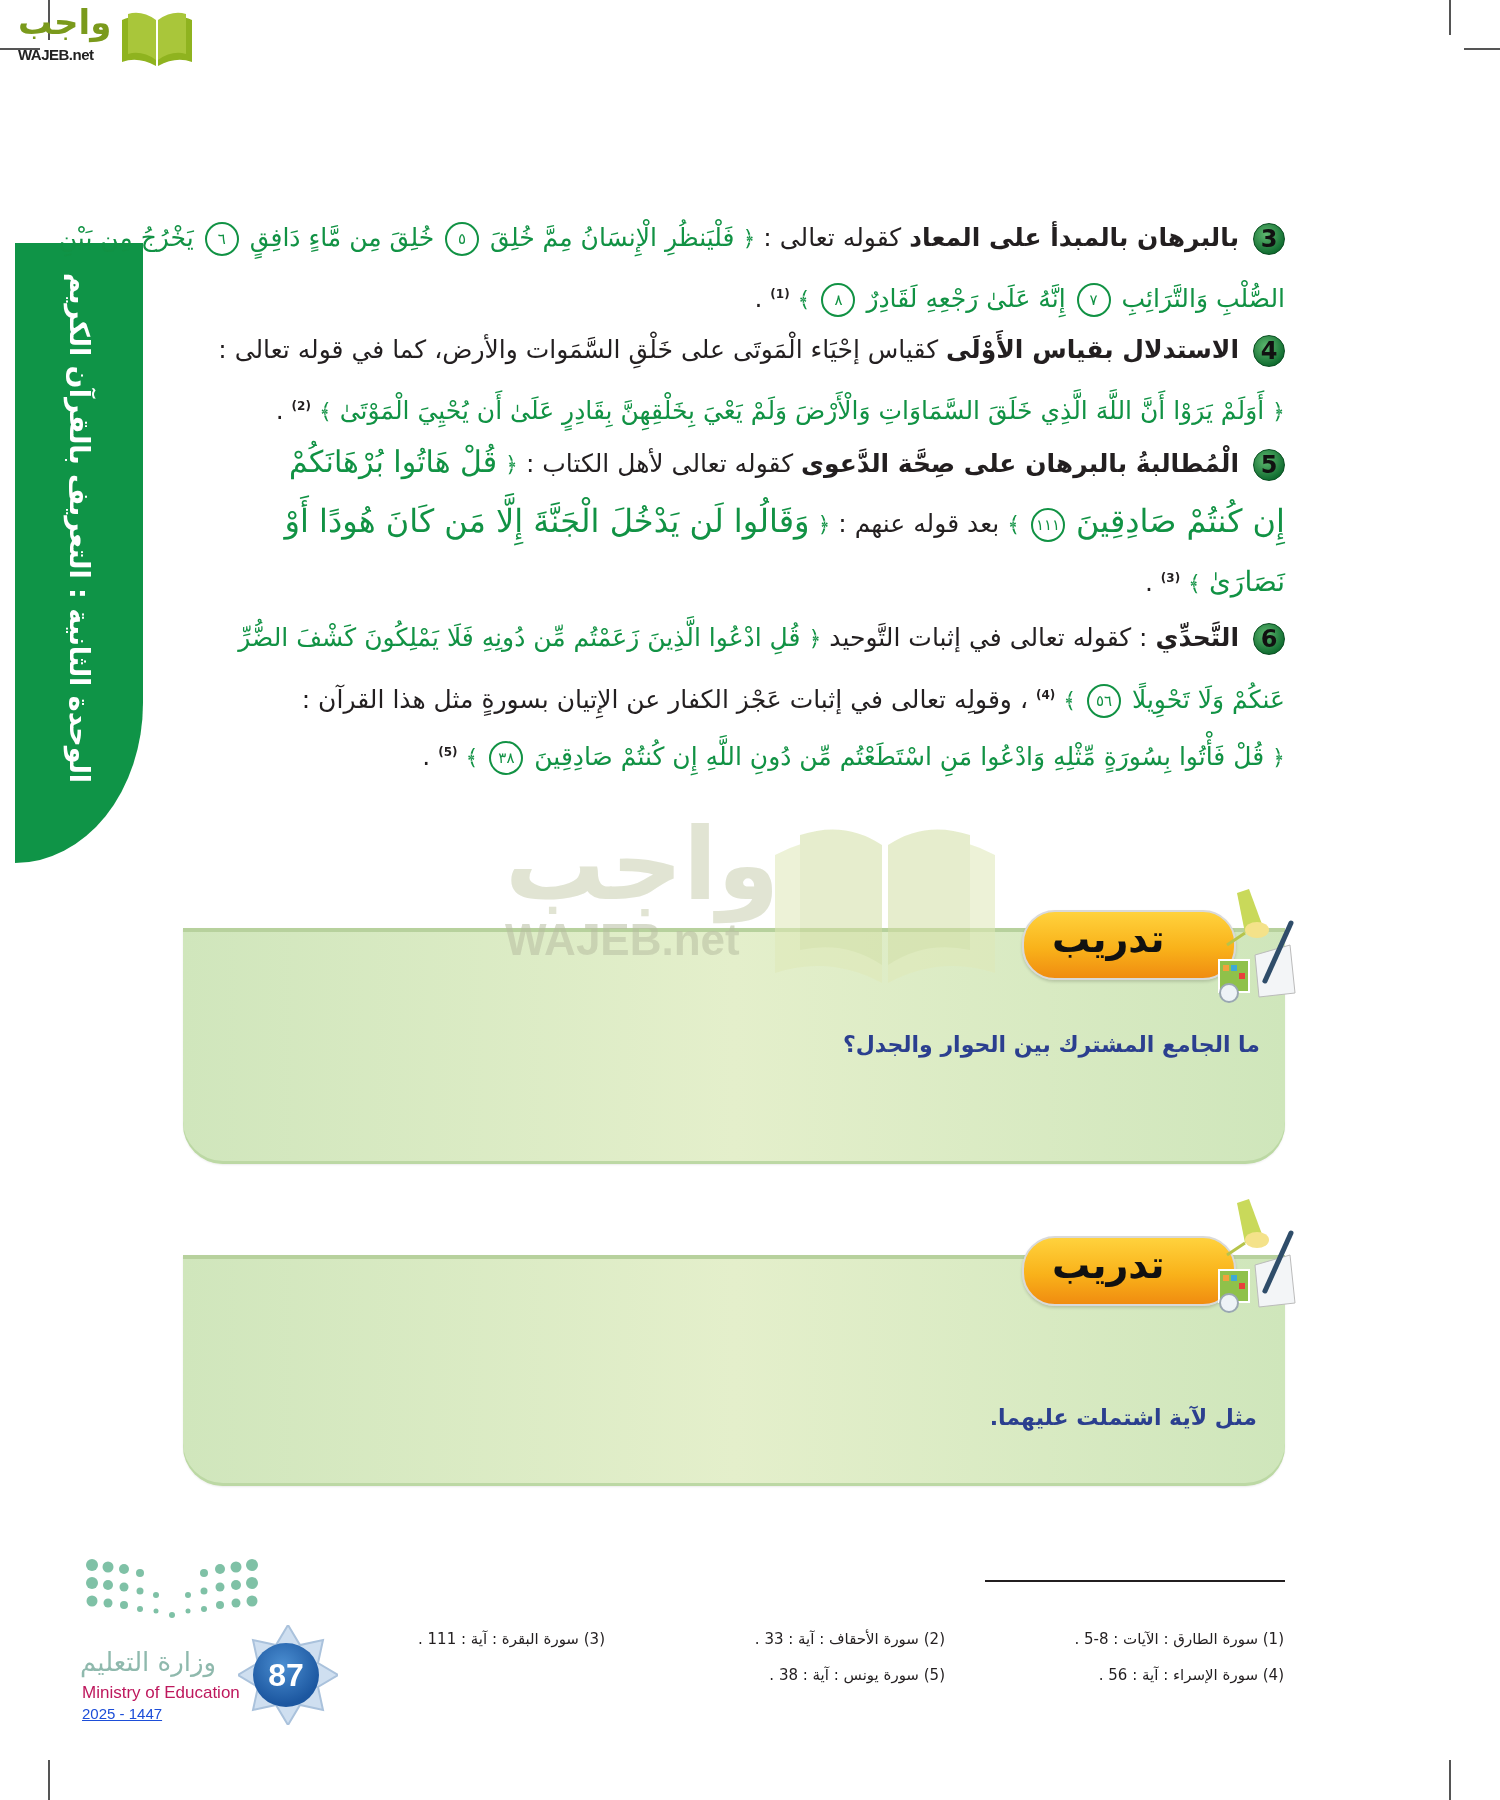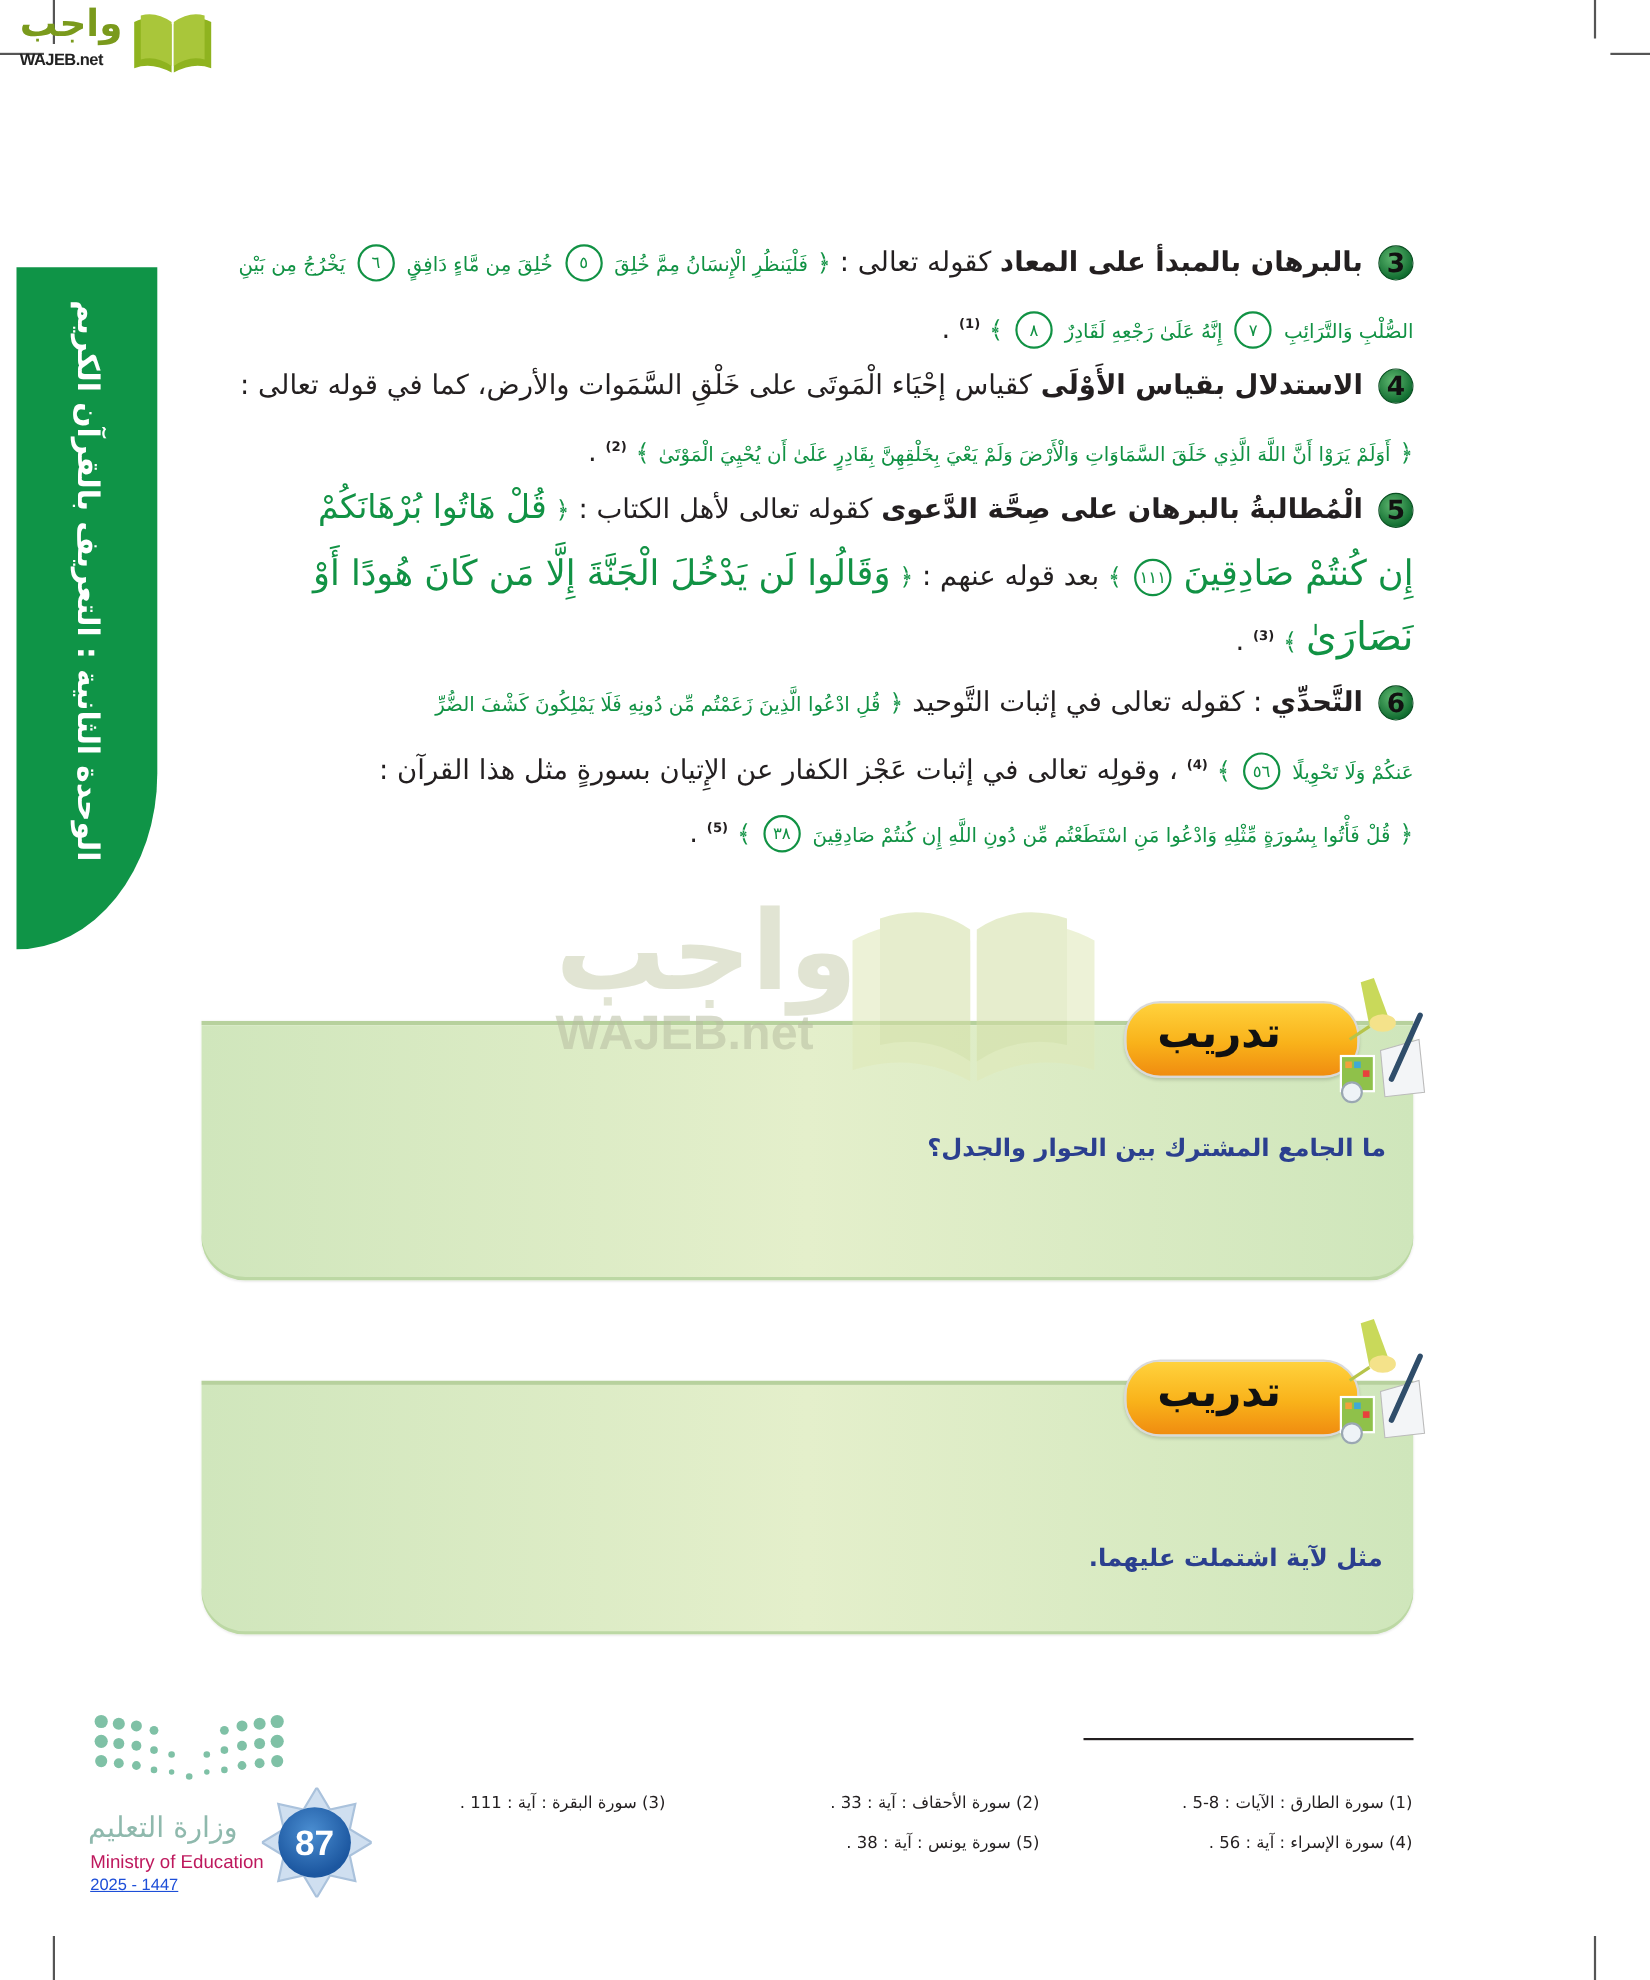--- a/index.html
+++ b/index.html
@@ -20,21 +20,21 @@
   .sidetab-text span{writing-mode:vertical-rl;color:#fff;font:bold 27px "DejaVu Sans",sans-serif;
            direction:rtl;padding-top:30px;white-space:nowrap;}
   
   .content{left:200px;top:212px;width:1085px;direction:rtl;text-align:justify;}
   .line{position:absolute;right:0;width:1085px;height:52px;white-space:nowrap;font-size:25px;line-height:52px;
         direction:rtl;text-align:right;overflow:visible;}
   .badge{display:inline-block;width:30px;height:30px;border-radius:50%;background:radial-gradient(circle at 40% 35%,#5fb870,#0e6a2e 75%);
          color:#111;font:bold 24px "DejaVu Sans",sans-serif;line-height:30px;text-align:center;vertical-align:middle;margin-left:6px;
          border:1px solid #0a4f22;}
   .b{font-weight:bold;}
-  .q{color:#119244;font-family:"DejaVu Serif",serif;font-size:18px;}
+  .q{color:#119244;font-family:"DejaVu Serif",serif;font-size:25px;}
   .orn{color:#119244;font-size:22px;}
   .ayah{display:inline-block;min-width:30px;height:30px;border:2px solid #119244;border-radius:50%;color:#119244;
         font-size:15px;line-height:30px;text-align:center;vertical-align:middle;margin:0 3px;}
   .sup{font-size:12px;vertical-align:super;font-weight:bold;}
   
   .wm{left:505px;top:815px;width:495px;height:170px;opacity:0.55;pointer-events:none;}
   .wm-ar{position:absolute;left:0;top:0;font:bold 100px "DejaVu Sans",sans-serif;color:#c9cfb0;direction:rtl;line-height:100px;}
   .wm-en{position:absolute;left:0;top:100px;font:bold 44px "Liberation Sans",sans-serif;color:#b8bea2;}
   .wm-book{position:absolute;left:265px;top:0;width:230px;height:170px;}
   
@@ -130,21 +130,21 @@
   </div>
   <div class="line" style="top:283px;">
     <span class="q" style="font-size:32px;">إِن كُنتُمْ صَادِقِينَ</span>
     <span class="ayah">١١١</span>
     <span class="orn">﴾</span>
     <span>بعد قوله عنهم :</span>
     <span class="orn">﴿</span>
     <span class="q" style="font-size:32px;">وَقَالُوا لَن يَدْخُلَ الْجَنَّةَ إِلَّا مَن كَانَ هُودًا أَوْ</span>
   </div>
   <div class="line" style="top:340px;">
-    <span class="q" style="font-size:36px;">نَصَارَىٰ</span>
+    <span class="q" style="font-size:28px;">نَصَارَىٰ</span>
     <span class="orn">﴾</span>
     <span class="sup">(3)</span> .
   </div>
 
   <div class="line" style="top:400px;">
     <span class="badge">6</span>
     <span class="b">التَّحدِّي</span>
     <span>: كقوله تعالى في إثبات التَّوحيد</span>
     <span class="orn">﴿</span>
     <span class="q">قُلِ ادْعُوا الَّذِينَ زَعَمْتُم مِّن دُونِهِ فَلَا يَمْلِكُونَ كَشْفَ الضُّرِّ</span>

